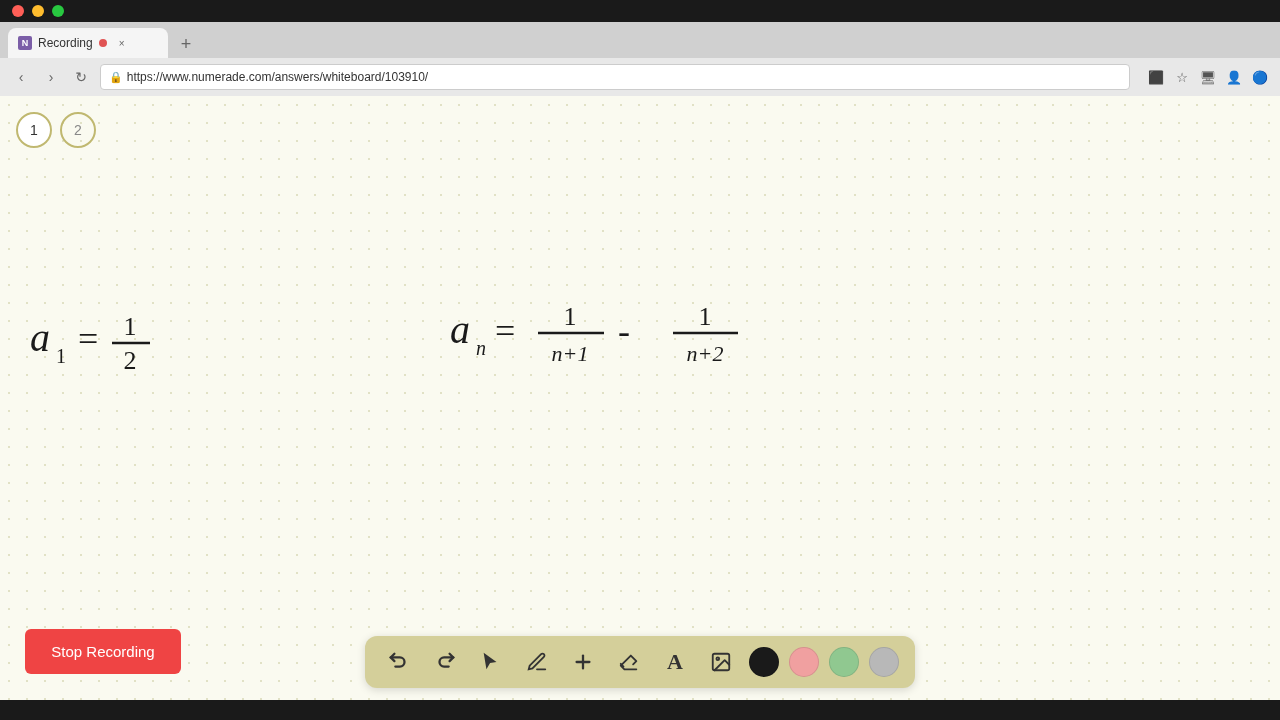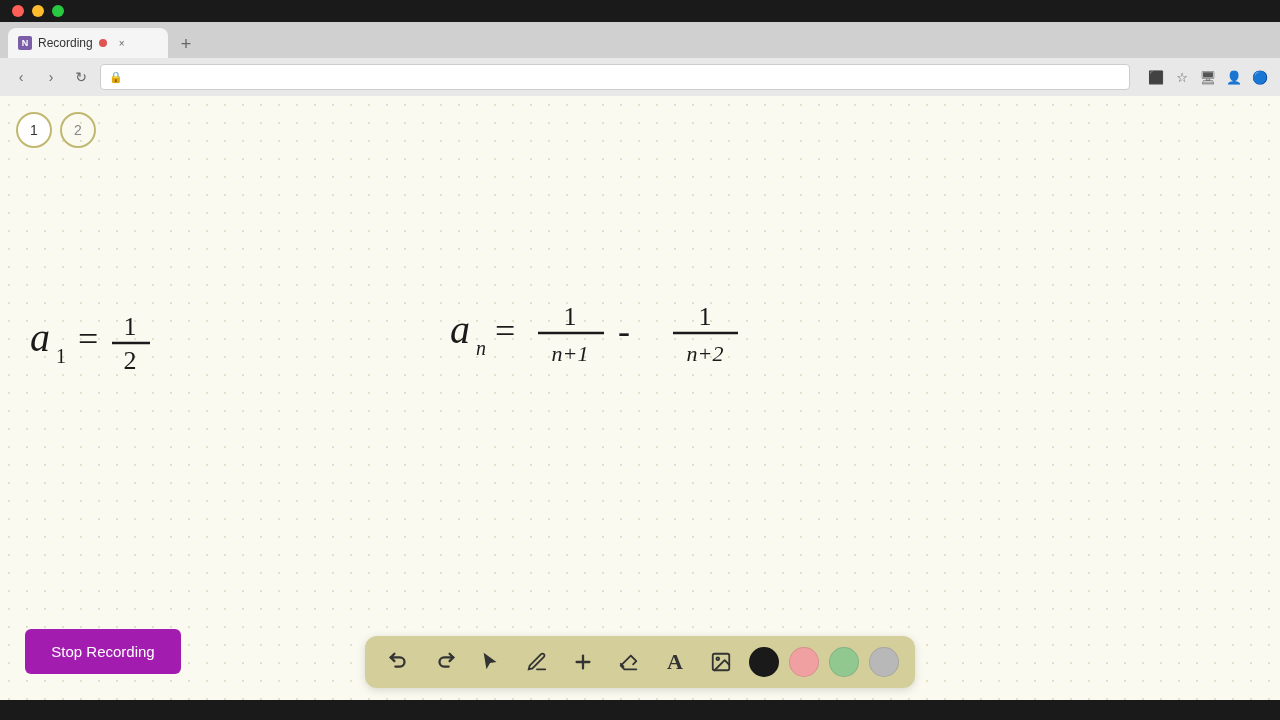--- a/index.html
+++ b/index.html
@@ -187,21 +187,21 @@
       z-index: 5;
     }
 
     
 
     
     .stop-recording-btn {
       position: absolute;
       bottom: 26px;
       left: 25px;
-      background: #a21caf;
+      background: #ef4444;
       color: white;
       border: none;
       border-radius: 6px;
       padding: 14px 24px;
       font-size: 15px;
       font-weight: 500;
       cursor: pointer;
       z-index: 20;
       width: 156px;
     }
@@ -265,20 +265,21 @@
     </div>
     <div class="tab-new">+</div>
   </div>
 
   <div class="address-bar">
     <div class="nav-btn">‹</div>
     <div class="nav-btn">›</div>
     <div class="nav-btn">↻</div>
     <div class="url-bar">
       <span class="lock-icon">🔒</span>
+      <span>https://www.numerade.com/answers/whiteboard/103910/</span>
     </div>
     <div class="toolbar-right">
       <div class="toolbar-icon">⬛</div>
       <div class="toolbar-icon">☆</div>
       <div class="toolbar-icon">🖥</div>
       <div class="toolbar-icon">👤</div>
       <div class="toolbar-icon">🔵</div>
     </div>
   </div>
 </div>

